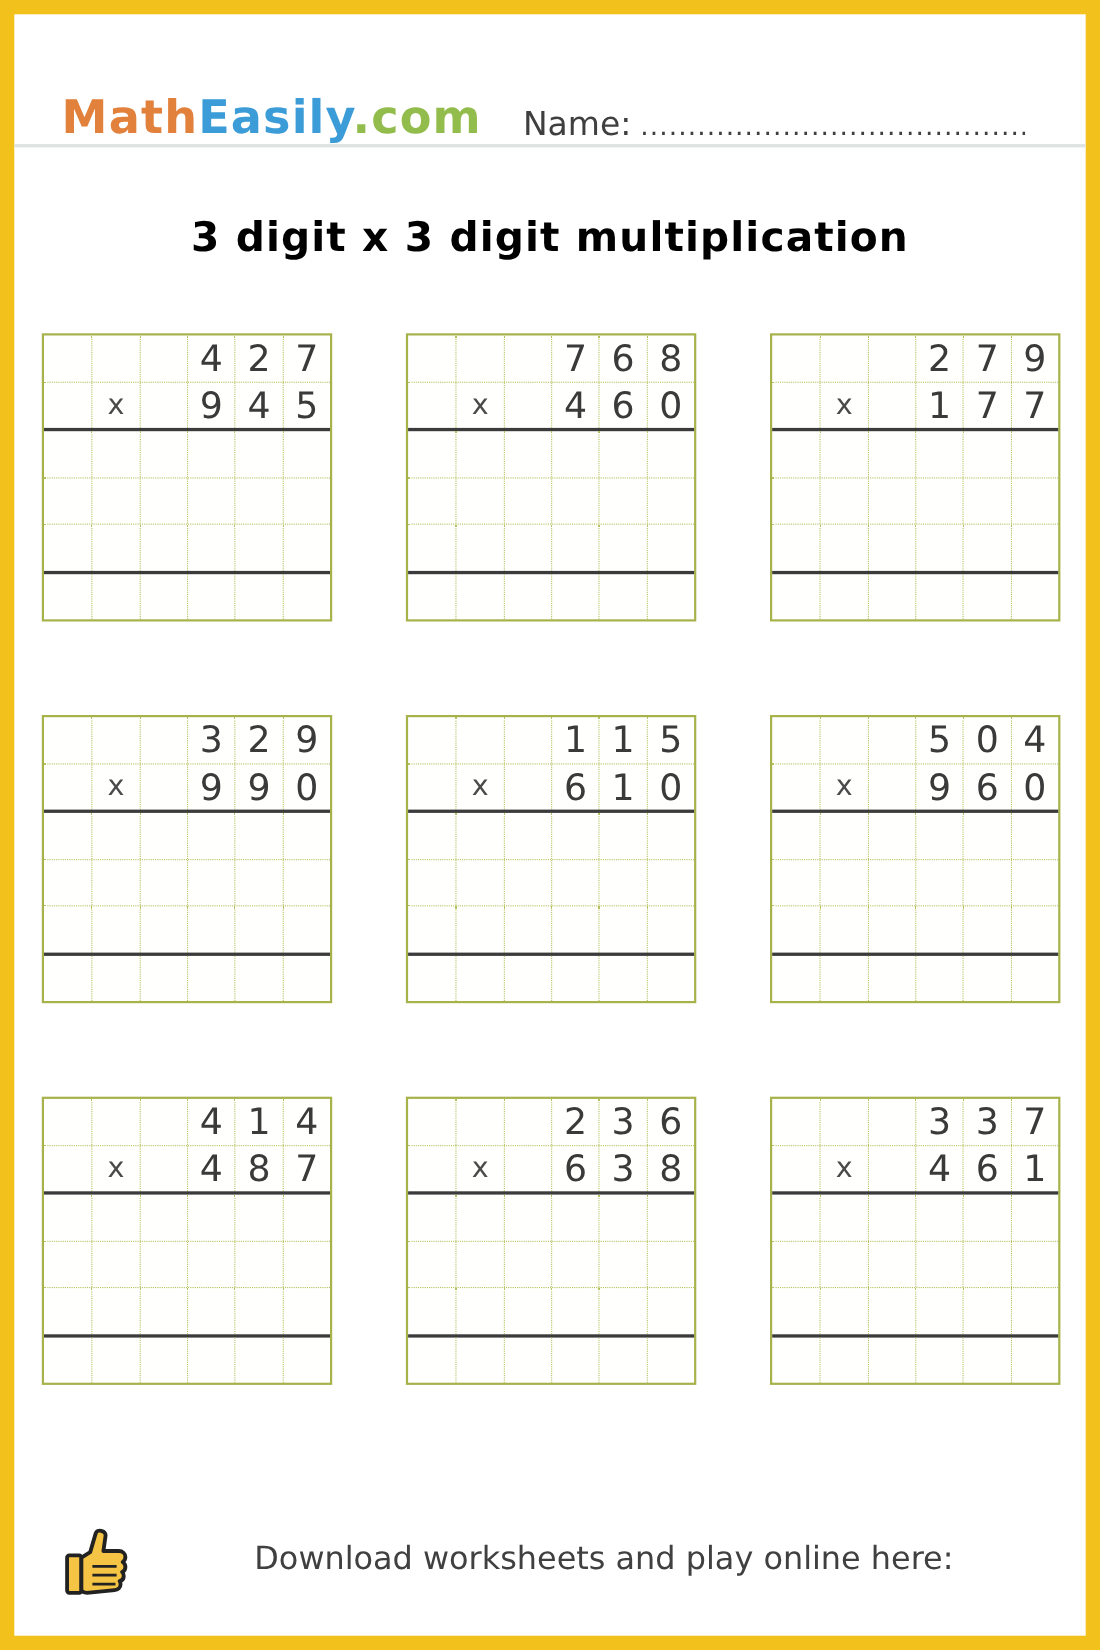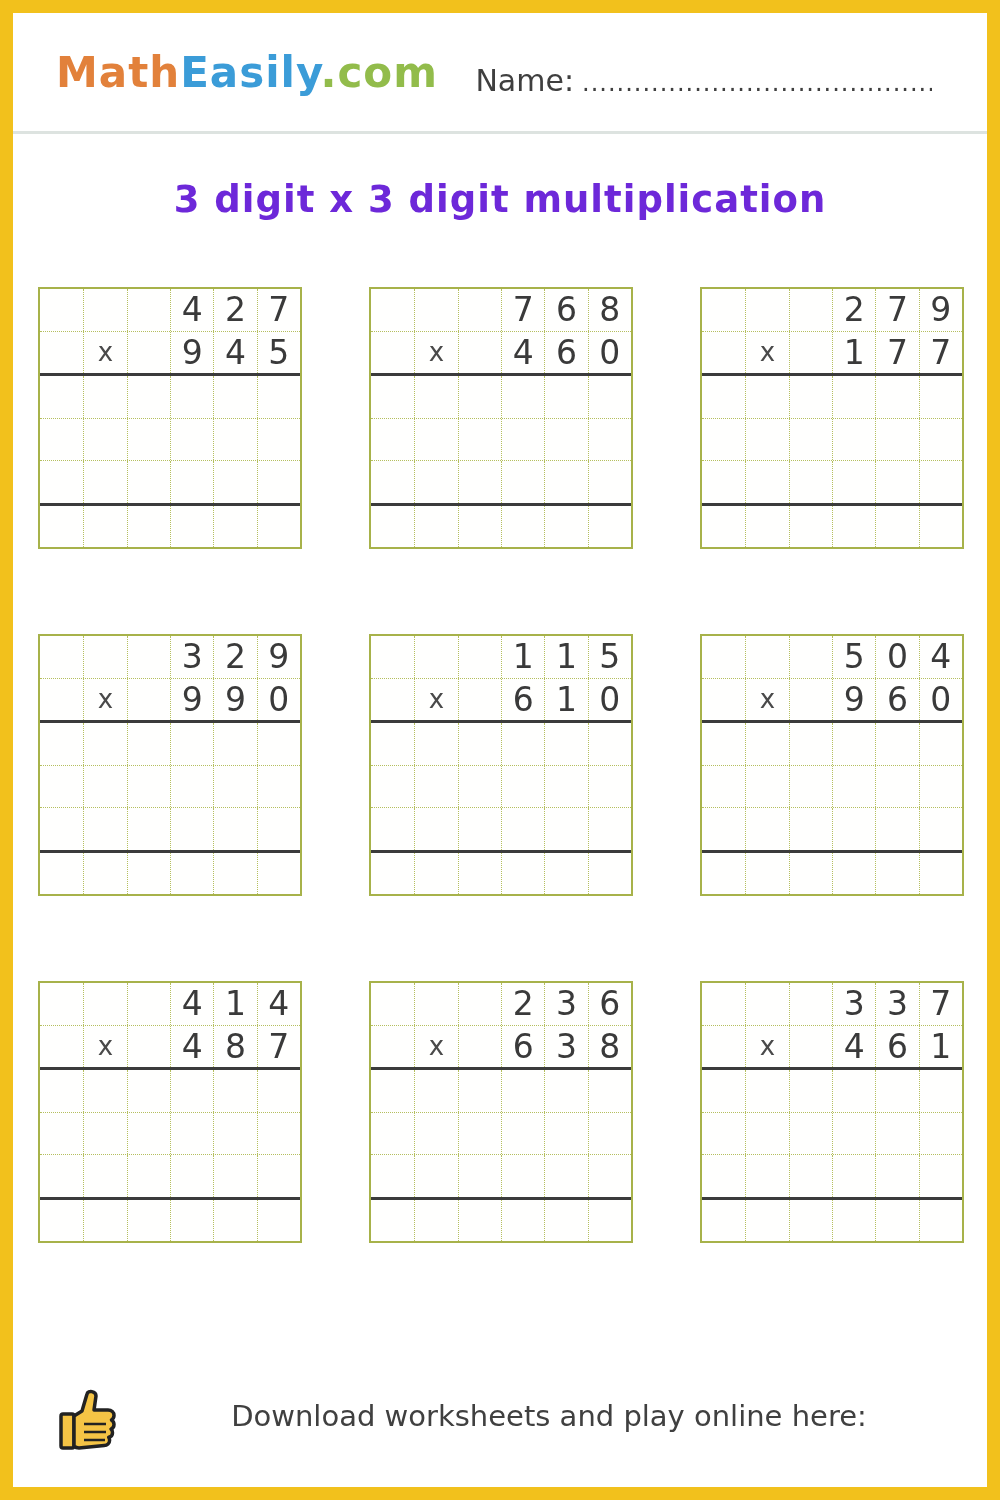--- a/index.html
+++ b/index.html
@@ -9,21 +9,21 @@
     width:1000px; height:1500px;
     background:#ffffff;
     border:13px solid #f2c11c;
     font-family:"DejaVu Sans","Liberation Sans",sans-serif;
     overflow:hidden;
   }
 
   
   .header {
     height:118px;
-    display:flex; align-items:center;
+    display:flex; align-items:flex-end;
   }
   .logo {
     margin-left:43px;
     font-size:42px; font-weight:bold; letter-spacing:1px;
     white-space:nowrap;
   }
   .logo .p1 { color:#e2813b; }
   .logo .p2 { color:#3b9cd8; }
   .logo .p3 { color:#92bc4b; }
   .name-block {
@@ -31,24 +31,24 @@
     display:flex; align-items:baseline;
     color:#3f3f3f;
     margin-top:17px;
   }
   .name-label { font-size:30px; margin-right:8px; }
   .name-dots  { font-size:24px; letter-spacing:1px; color:#3f3f3f; max-width:350px; overflow:hidden; white-space:nowrap; }
   .separator { border-top:3px solid #dde3e0; }
 
   
   .title {
-    margin-top:44px;
+    margin-top:60px;
     text-align:center;
     font-size:37px; font-weight:bold;
-    color:#6d28d9;
+    color:#000000;
     letter-spacing:1px;
   }
 
   
   .sheets {
     margin:66px 0 0 25px;
     display:grid;
     grid-template-columns:repeat(3,264px);
     column-gap:67px;
     row-gap:85px;

